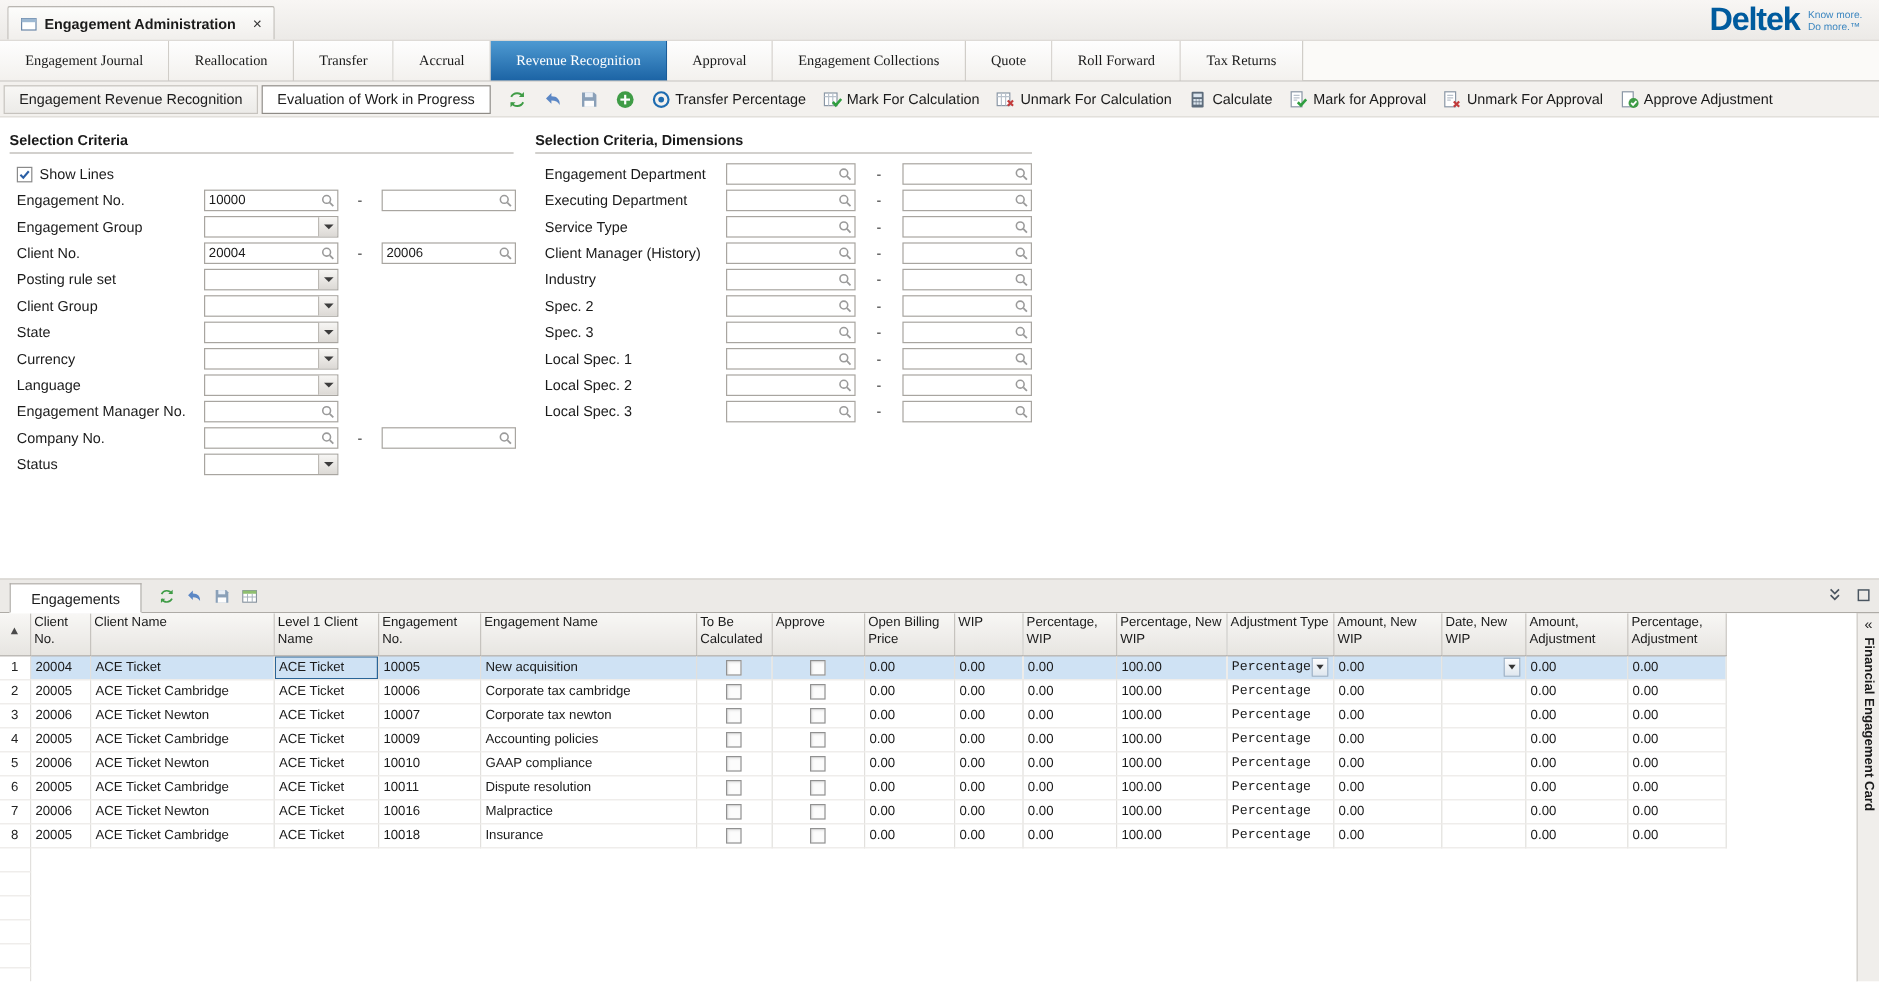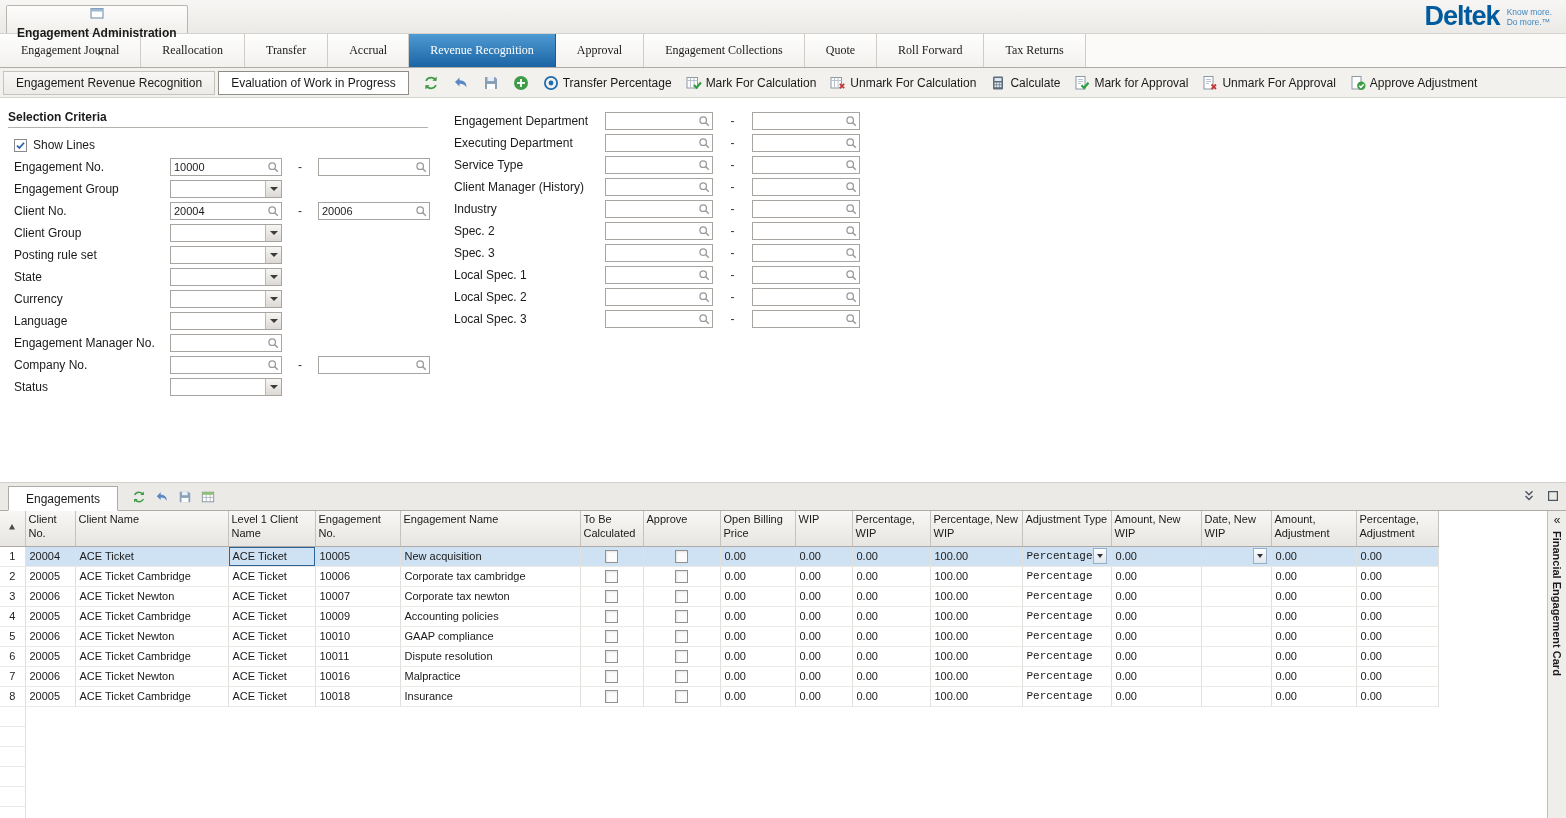--- a/index.html
+++ b/index.html
@@ -2,21 +2,21 @@
 <html><head>
 <meta charset="utf-8">
 <style>
   * { margin:0; padding:0; box-sizing:border-box; }
   html,body { width:1566px; height:818px; }
   body { font-family:"Liberation Sans","DejaVu Sans",sans-serif; font-size:12px; color:#1a1a1a; background:#fff; overflow:hidden; }
   .app { width:1566px; height:818px; display:flex; flex-direction:column; background:#fff; }
 
   
   .titlebar { height:34px; background:linear-gradient(#f8f6f4,#eceae7); border-bottom:1px solid #d6d3ce; position:relative; display:flex; align-items:flex-end; flex:none; }
-  .doc-tab { margin-left:6px; height:28px; display:flex; align-items:center; gap:6px; padding:0 10px; background:linear-gradient(#fdfdfc,#f1efec); border:1px solid #b9b6b1; border-bottom:none; border-radius:2px 2px 0 0;flex-direction:column; }
+  .doc-tab { margin-left:6px; height:28px; display:flex; align-items:center; gap:6px; padding:0 10px; background:linear-gradient(#fdfdfc,#f1efec); border:1px solid #b9b6b1; border-bottom:none; border-radius:2px 2px 0 0; }
   .doc-tab .dtitle { font-weight:bold; font-size:12px; }
   .doc-tab .close { font-size:13px; color:#333; margin-left:8px; line-height:1; }
   .icon14 { width:14px; height:14px; display:inline-block; }
   .icon14 svg, .icon16 svg, .icon8 svg { width:100%; height:100%; display:block; }
   .logo { position:absolute; right:14px; top:3px; display:flex; align-items:flex-start; gap:7px; }
   .logo .brand { font-size:27px; font-weight:bold; color:#005b9e; letter-spacing:-1px; line-height:1; }
   .logo .tag { font-size:8.5px; color:#3d87c0; line-height:1.2; padding-top:4px; }
 
   
   .main-tabs { height:34px; display:flex; background:#fbfaf8; border-bottom:1px solid #aeaba6; flex:none;font-family:Liberation Serif, serif; }
@@ -293,38 +293,38 @@
               </span></div>
             <span class="dash">-</span>
             <div class="search-box"><input type="text" value="20006" style=""><span class="mag">
                 <svg viewBox="0 0 14 14">
                   <circle cx="5.6" cy="5.6" r="3.5" fill="none" stroke="#9a9a9a" stroke-width="1.4"></circle>
                   <path d="M8.4 8.4l3.2 3.2" stroke="#9a9a9a" stroke-width="1.6"></path>
                 </svg>
               </span></div>
           </div>
           <div class="field-row sel-row">
+            <span class="field-label">Posting rule set</span>
+            <div class="dropdown">
+              <span class="dd-val"></span>
+              <span class="dd-btn"></span>
+            </div>
+            <span class="dash"></span>
+            <span></span>
+          </div>
+          <div class="field-row sel-row">
             <span class="field-label">Client Group</span>
             <div class="dropdown">
               <span class="dd-val"></span>
               <span class="dd-btn"></span>
             </div>
             <span class="dash"></span>
             <span></span>
           </div>
           <div class="field-row sel-row">
-            <span class="field-label">Posting rule set</span>
-            <div class="dropdown">
-              <span class="dd-val"></span>
-              <span class="dd-btn"></span>
-            </div>
-            <span class="dash"></span>
-            <span></span>
-          </div>
-          <div class="field-row sel-row">
             <span class="field-label">State</span>
             <div class="dropdown">
               <span class="dd-val"></span>
               <span class="dd-btn"></span>
             </div>
             <span class="dash"></span>
             <span></span>
           </div>
           <div class="field-row sel-row">
             <span class="field-label">Currency</span>
@@ -376,20 +376,21 @@
             <div class="dropdown">
               <span class="dd-val"></span>
               <span class="dd-btn"></span>
             </div>
             <span class="dash"></span>
             <span></span>
           </div>
         </div>
     </section>
     <section class="crit-section" id="dim-criteria">
+      <div class="crit-title">Selection Criteria, Dimensions</div>
       <div>
           <div class="field-row dim-row">
             <span class="field-label">Engagement Department</span>
             <div class="search-box"><input type="text" style=""><span class="mag">
                 <svg viewBox="0 0 14 14">
                   <circle cx="5.6" cy="5.6" r="3.5" fill="none" stroke="#9a9a9a" stroke-width="1.4"></circle>
                   <path d="M8.4 8.4l3.2 3.2" stroke="#9a9a9a" stroke-width="1.6"></path>
                 </svg>
               </span></div>
             <span class="dash">-</span>

